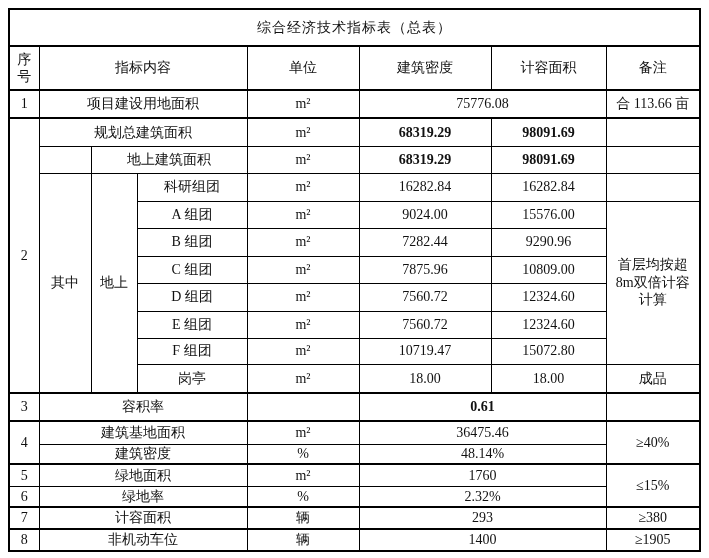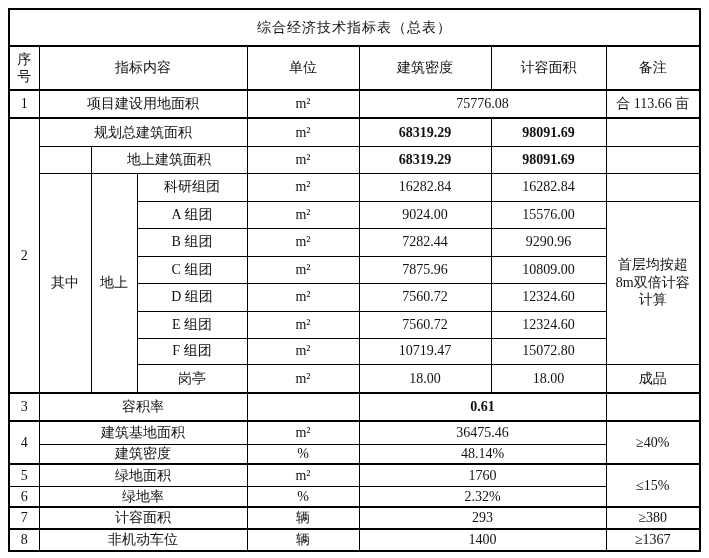--- a/index.html
+++ b/index.html
@@ -200,18 +200,18 @@
     <td>辆</td>
     <td class="num" colspan="2">293</td>
     <td class="small">≥380</td>
   </tr>
 
   <tr class="ht" style="height:22px">
     <td>8</td>
     <td colspan="3">非机动车位</td>
     <td>辆</td>
     <td class="num" colspan="2">1400</td>
-    <td class="small">≥1367</td>
+    <td class="small">≥1905</td>
   </tr>
 
 </tbody>
     </table>
 </div>
 
 </body></html>

